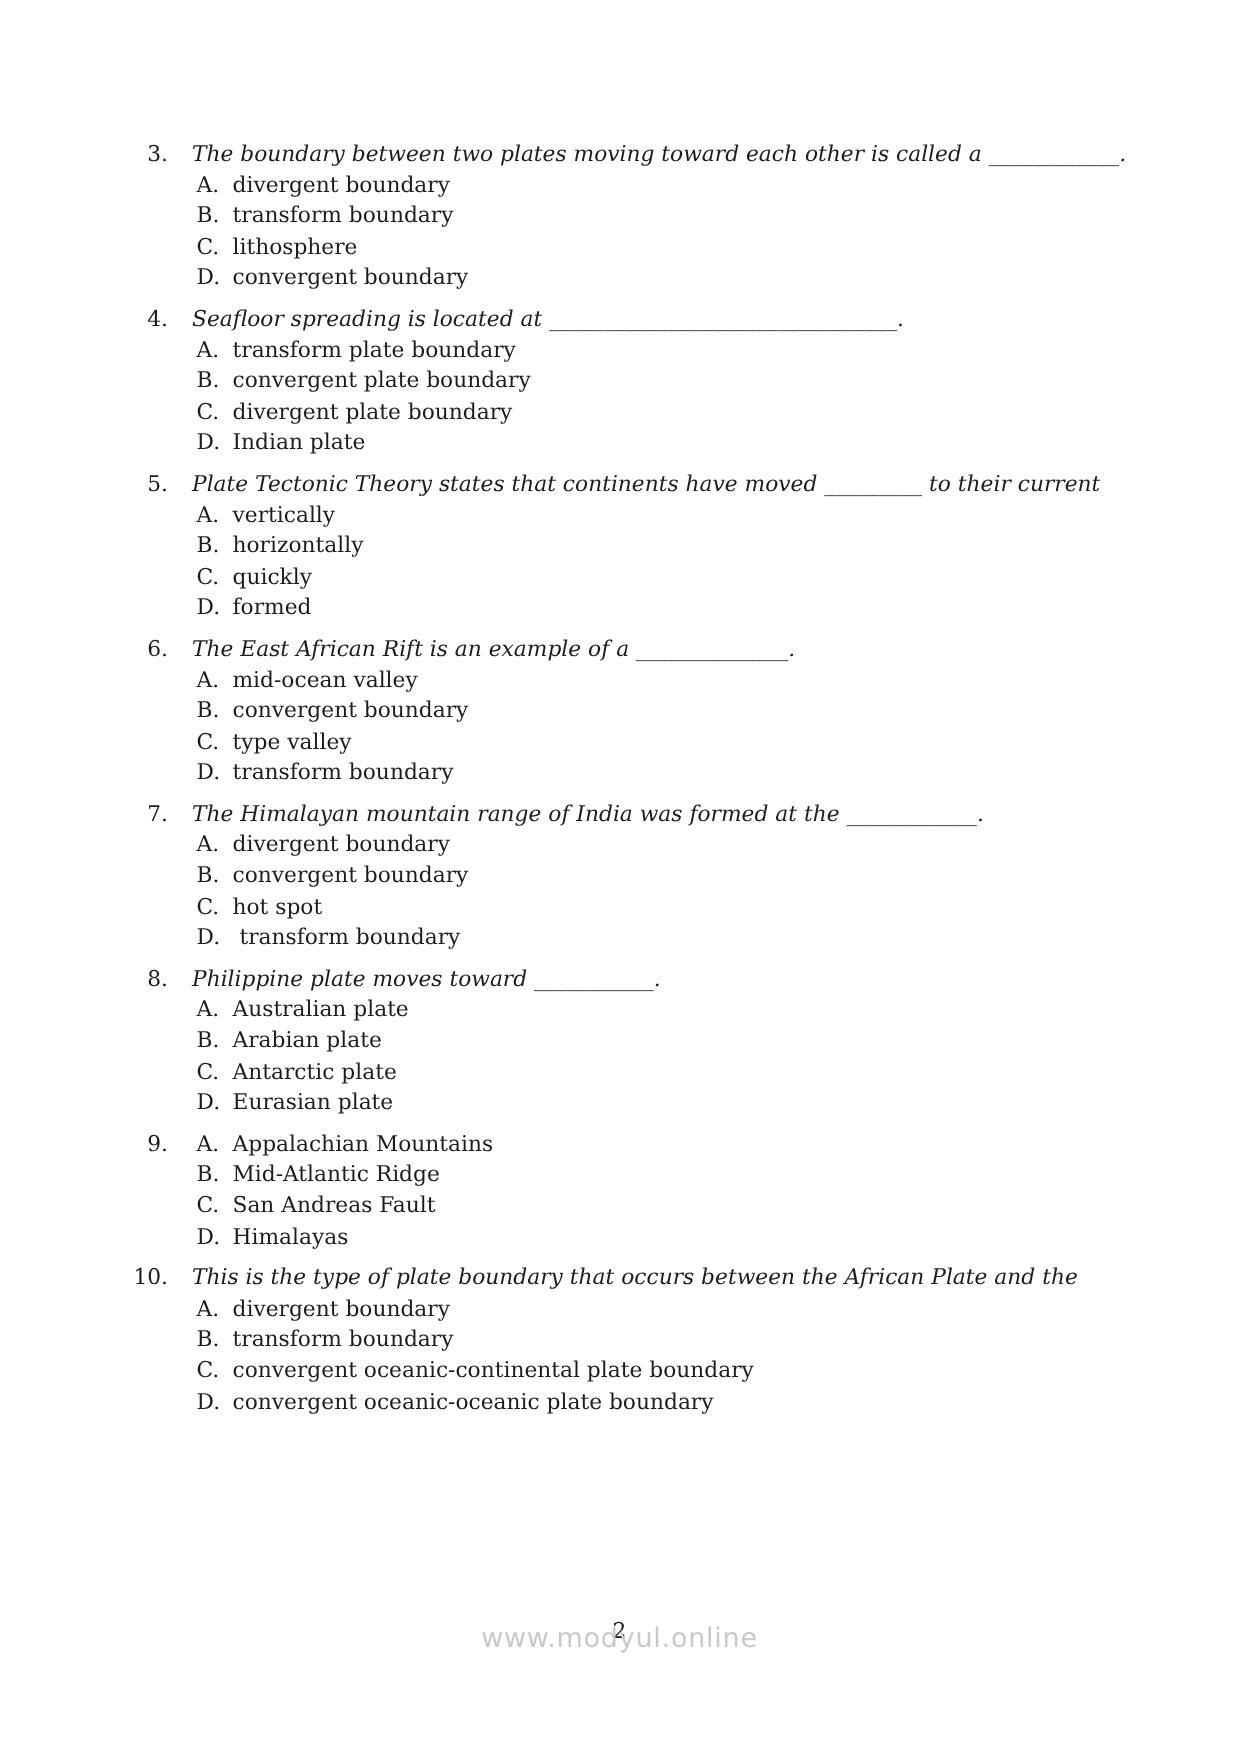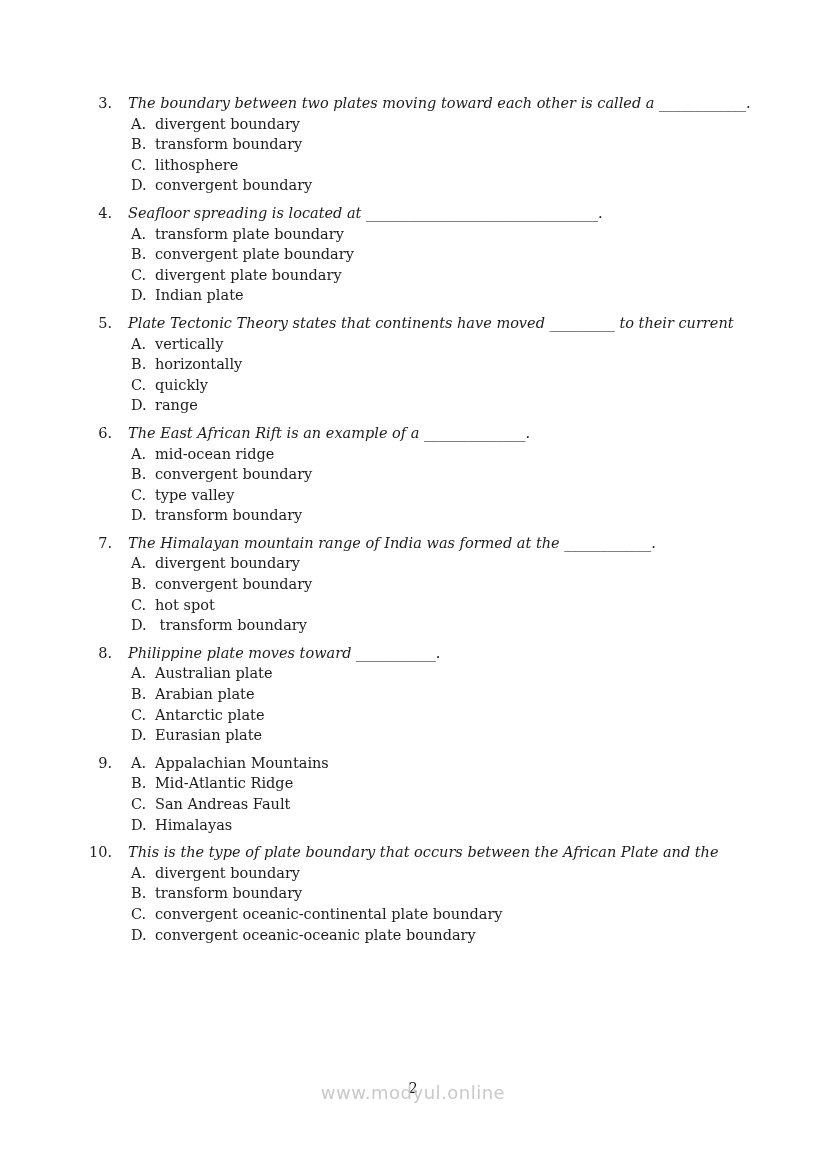--- a/index.html
+++ b/index.html
@@ -158,36 +158,36 @@
               <span class="opt-text">horizontally</span>
             </li>
 
   <li class="option">
               <span class="opt-letter">C.</span>
               <span class="opt-text">quickly</span>
             </li>
 
   <li class="option">
               <span class="opt-letter">D.</span>
-              <span class="opt-text">range</span>
+              <span class="opt-text">formed</span>
             </li>
 </ol>
     </div>
   </li>
 
   <li class="question">
     <span class="qnum">6.</span>
     <div class="qbody">
       <div class="qtext">
             <div class="qline">The East African Rift is an example of a ______________.</div>
           </div>
       <ol class="options">
   <li class="option">
               <span class="opt-letter">A.</span>
-              <span class="opt-text">mid-ocean ridge</span>
+              <span class="opt-text">mid-ocean valley</span>
             </li>
 
   <li class="option">
               <span class="opt-letter">B.</span>
               <span class="opt-text">convergent boundary</span>
             </li>
 
   <li class="option">
               <span class="opt-letter">C.</span>
               <span class="opt-text">type valley</span>

